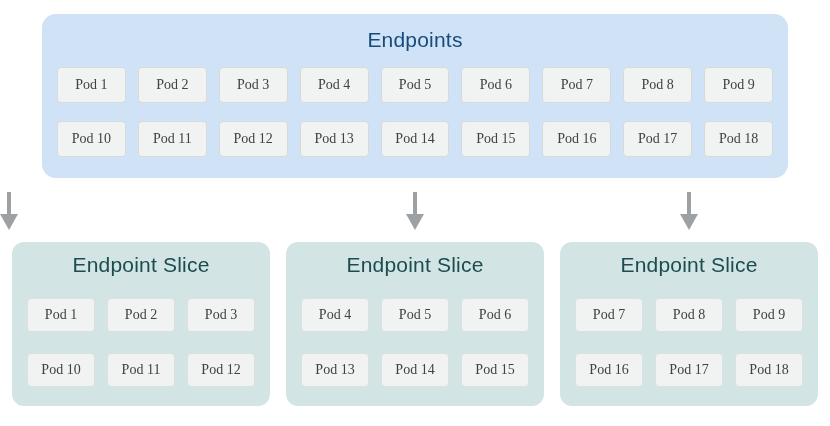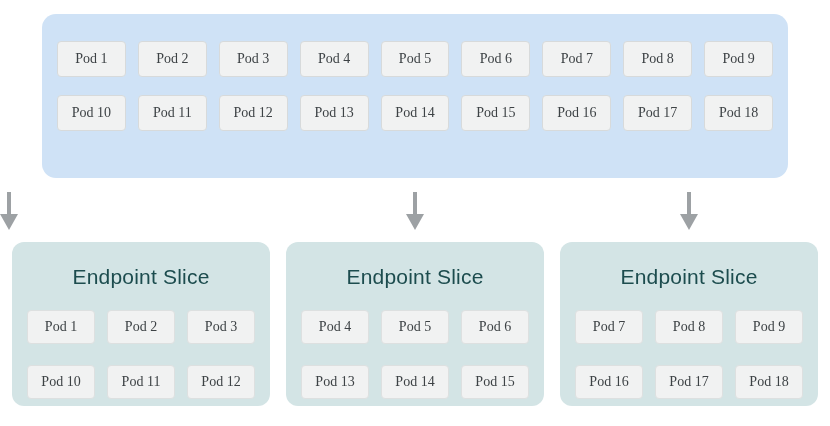--- a/index.html
+++ b/index.html
@@ -88,40 +88,41 @@
   .arrow:nth-of-type(3) { left: 680px; }
   
   .slice-box {
     position: absolute;
     top: 242px;
     width: 258px;
     height: 164px;
     background: #d3e4e5;
     border-radius: 12px;
     box-sizing: border-box;
-    padding: 22px 15px 0 15px;
+    padding: 10px 15px 0 15px;
   }
   .slice-box:nth-of-type(1) { left: 12px; }
   .slice-box:nth-of-type(2) { left: 286px; }
   .slice-box:nth-of-type(3) { left: 560px; }
   .slice-title { color: #1c4c4e; }
   .slice-pods {
     margin-top: 20px;
     display: grid;
     grid-template-columns: repeat(3, 1fr);
     gap: 21px 12px;
   }
   .slice-pods .pod { height: 34px; border-color: #dde0e0; }
 </style>
 </head>
 <body>
 
 <div class="canvas">
 
   <div class="endpoints-box">
+    <div class="box-title endpoints-title">Endpoints</div>
     <div class="endpoints-pods">
         <div class="pod">Pod 1</div>
         <div class="pod">Pod 2</div>
         <div class="pod">Pod 3</div>
         <div class="pod">Pod 4</div>
         <div class="pod">Pod 5</div>
         <div class="pod">Pod 6</div>
         <div class="pod">Pod 7</div>
         <div class="pod">Pod 8</div>
         <div class="pod">Pod 9</div>

